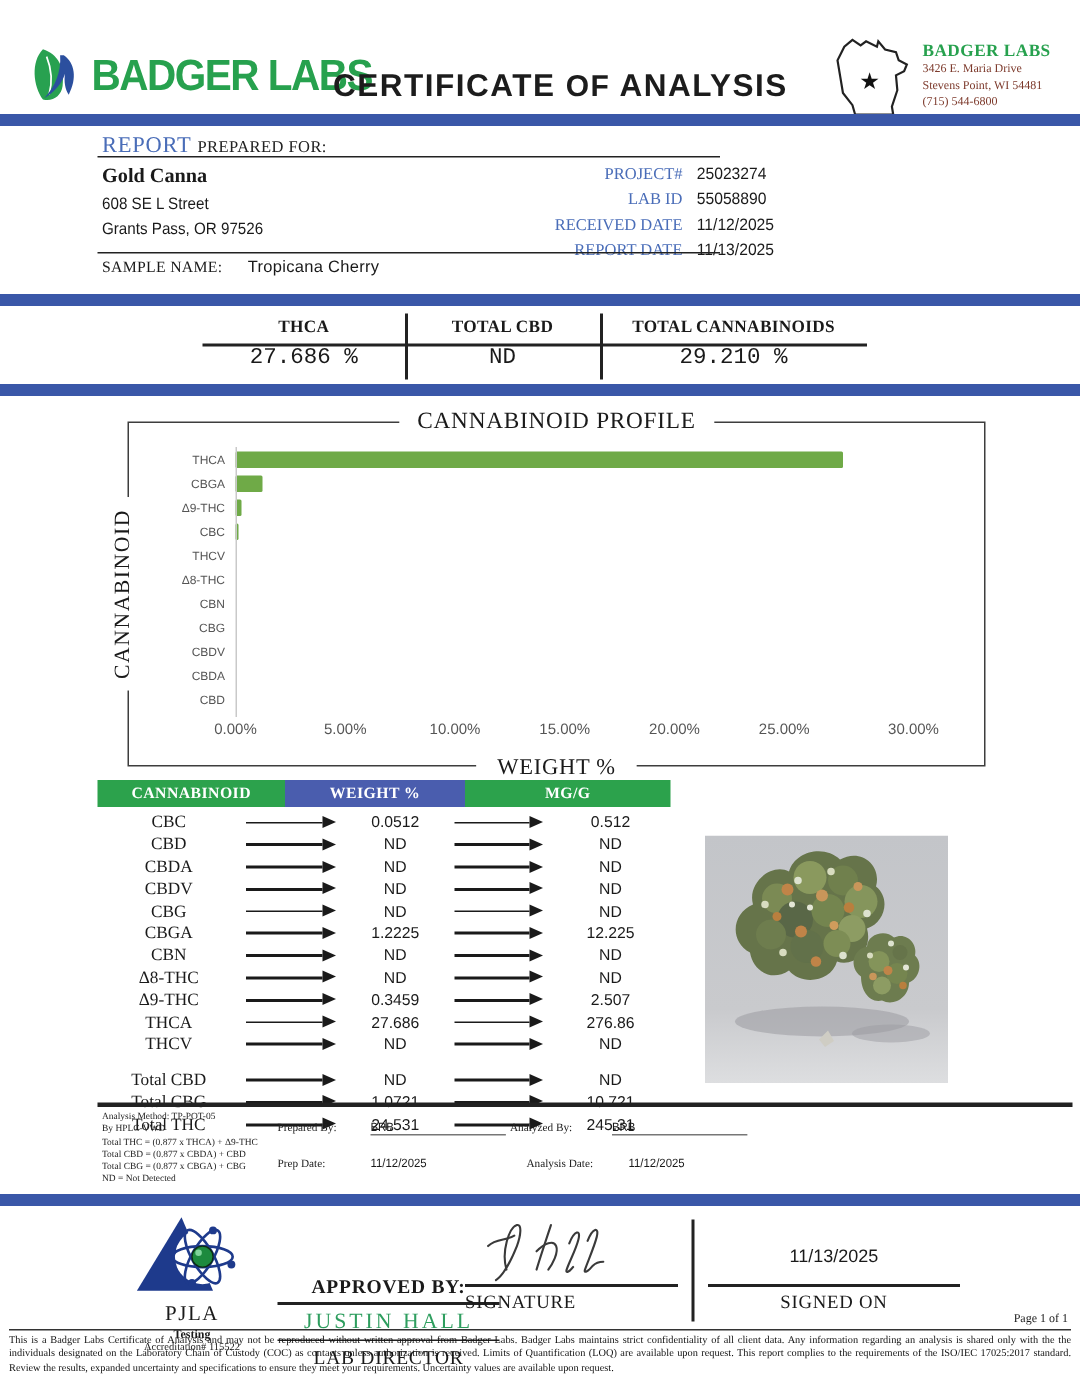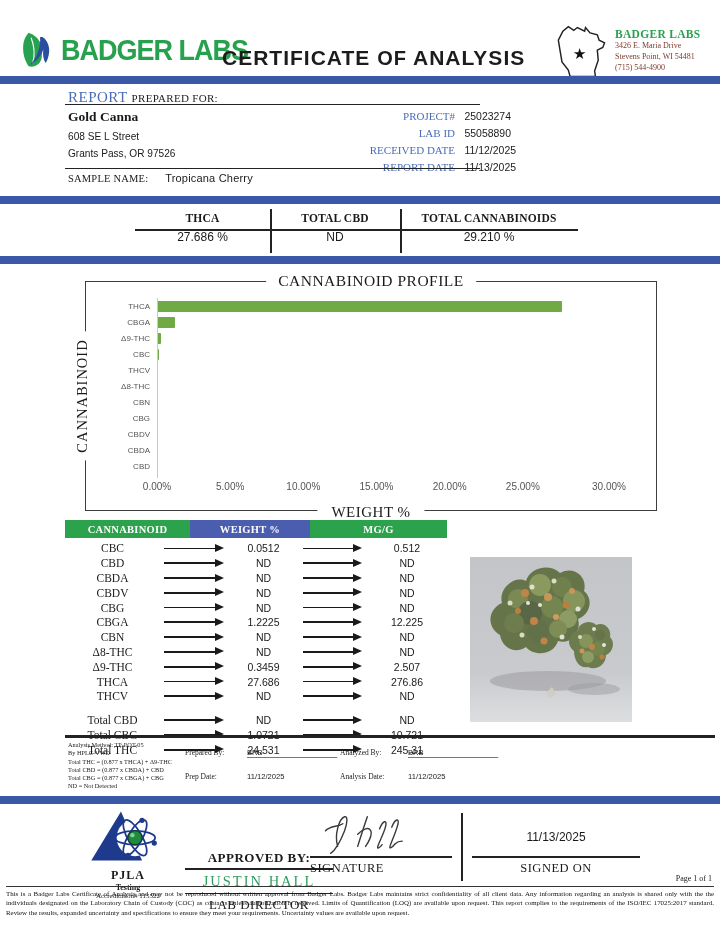--- a/index.html
+++ b/index.html
@@ -22,21 +22,21 @@
   .hline{position:absolute;background:#222;height:1.4px;}
   .client-name{font-size:13.5px;font-weight:bold;}
   .client-line{font-family:"Liberation Sans",sans-serif;font-size:11px;transform:scaleX(.92);transform-origin:left;}
   .fldlab{color:#4a6db8;font-size:11px;text-align:right;width:150px;display:inline-block;}
   .fldval{font-family:"Liberation Sans",sans-serif;font-size:11px;padding-left:10px;transform:scaleX(.95);display:inline-block;transform-origin:left;}
   .samplerow{font-size:10.5px;letter-spacing:.2px;}
   
   .sumgrid{position:absolute;left:135px;top:209px;width:443px;height:44px;}
   .sumcol{position:absolute;top:0;height:44px;text-align:center;}
   .sumlab{font-size:11.5px;font-weight:bold;letter-spacing:.2px;padding-top:3px;}
-  .sumval{font-family:Liberation Sans, sans-serif;font-size:12px;padding-top:6px;}
+  .sumval{font-family:Liberation Mono, monospace;font-size:15px;padding-top:6px;}
   .sumdiv{position:absolute;top:0;width:1.5px;height:44px;background:#222;}
   
   .chartbox{position:absolute;left:85px;top:281px;width:570px;height:228px;border:1.5px solid #3d3d3d;}
   .charttitle{position:absolute;top:-10px;left:50%;transform:translateX(-50%);background:#fff;
               padding:0 12px;font-size:15.5px;letter-spacing:.5px;white-space:nowrap;}
   .ylab{position:absolute;left:-12px;top:50%;transform:translate(0,-50%) ;background:#fff;
         writing-mode:vertical-rl;}
   .ylab span{display:inline-block;transform:rotate(180deg);font-size:14.5px;letter-spacing:1px;padding:8px 0;}
   .xlab{position:absolute;bottom:-11px;left:50%;transform:translateX(-50%);background:#fff;
         padding:0 14px;font-size:15px;letter-spacing:.5px;}
@@ -72,21 +72,21 @@
   .mrow{margin-bottom:6px;}
   .uline{border-bottom:.8px solid #777;min-width:95px;}
   
   .appblock{position:absolute;left:185px;top:848px;width:148px;text-align:center;}
   .applab{font-size:13px;font-weight:bold;letter-spacing:.5px;padding:2px 0;}
   .appname{font-size:14.5px;color:#2f9e5f;letter-spacing:2px;padding:3px 0;}
   .apptitle{font-size:13px;letter-spacing:.5px;padding-top:3px;}
   .appline{height:1.6px;background:#222;}
   .siglab{font-size:12.5px;letter-spacing:.5px;}
   .signdate{font-family:"Liberation Sans",sans-serif;font-size:12px;}
-  .pjla-name{font-size:12px;font-weight:bold;letter-spacing:1px;}
+  .pjla-name{font-size:14px;font-weight:normal;letter-spacing:1px;}
   .pjla-sub{font-size:8px;font-weight:bold;}
   .pjla-acc{font-size:7px;}
   .pagenum{font-size:8px;}
   .disclaimer{position:absolute;left:6px;top:886px;width:708px;border-top:1.6px solid #333;
               padding-top:2px;font-size:6.9px;line-height:9.3px;color:#111;text-align:justify;}
 </style>
 </head>
 <body>
 
 <div id="page">
@@ -108,21 +108,21 @@
 
   <div class="abs" style="left:552px;top:22px;display:flex;">
     <svg width="58" height="60" viewBox="0 0 64 66">
       <path d="M18,5 L24,9 L28,6 L36,10 L37,6 L42,12 L50,14 L52,20 L58,23 L56,28 L50,31 L51,42 L47,54 L48,60 L20,60 L18,53 L11,44 L9,32 L7,20 L12,10 Z" fill="#ffffff" stroke="#222" stroke-width="1.6"></path>
       <text x="23" y="41" font-size="17" fill="#111">★</text>
     </svg>
     <div style="margin-left:5px;padding-top:6px;">
       <div class="labcard-name">BADGER LABS</div>
       <div class="labcard-line">3426 E. Maria Drive</div>
       <div class="labcard-line">Stevens Point, WI 54481</div>
-      <div class="labcard-line">(715) 544-4900</div>
+      <div class="labcard-line">(715) 544-6800</div>
     </div>
   </div>
 
   <div class="bluebar" style="top:76px;"></div>
 
   <div class="abs" style="left:68px;top:88px;">
     <span class="rep-head">REPORT</span>
     <span class="rep-head2">PREPARED FOR:</span>
   </div>
   <div class="hline" style="left:65px;top:104px;width:415px;"></div>
@@ -358,21 +358,21 @@
   </div>
 
   <div class="abs" style="left:185px;top:741px;">
     <div class="mrow"><span class="mlab">Prepared By:</span><span class="mval uline">BRB</span></div>
     <div class="mrow"><span class="mlab">Prep Date:</span><span class="mval">11/12/2025</span></div>
     <div class="mrow"><span class="mlab">Batch ID:</span><span class="mval">NOV1125C-POT</span></div>
   </div>
 
   <div class="abs" style="left:340px;top:741px;">
     <div class="mrow"><span class="mlab" style="width:68px;">Analyzed By:</span><span class="mval uline">BRB</span></div>
-    <div class="mrow"><span class="mlab" style="width:68px;">Analysis Date:</span><span class="mval">11/12/2025</span></div>
+    <div class="mrow"><span class="mlab" style="width:68px;margin-left:11px;">Analysis Date:</span><span class="mval">11/12/2025</span></div>
   </div>
 
   <div class="abs" style="left:470px;top:557px;width:162px;height:165px;">
     <svg width="162" height="165" viewBox="0 0 162 165">
       <defs>
         <linearGradient id="pbg" x1="0" y1="0" x2="0" y2="1">
           <stop offset="0" stop-color="#c3c5c9"></stop>
             <stop offset="0.7" stop-color="#c9cacd"></stop>
             <stop offset="1" stop-color="#dddee0"></stop>
         </linearGradient>

